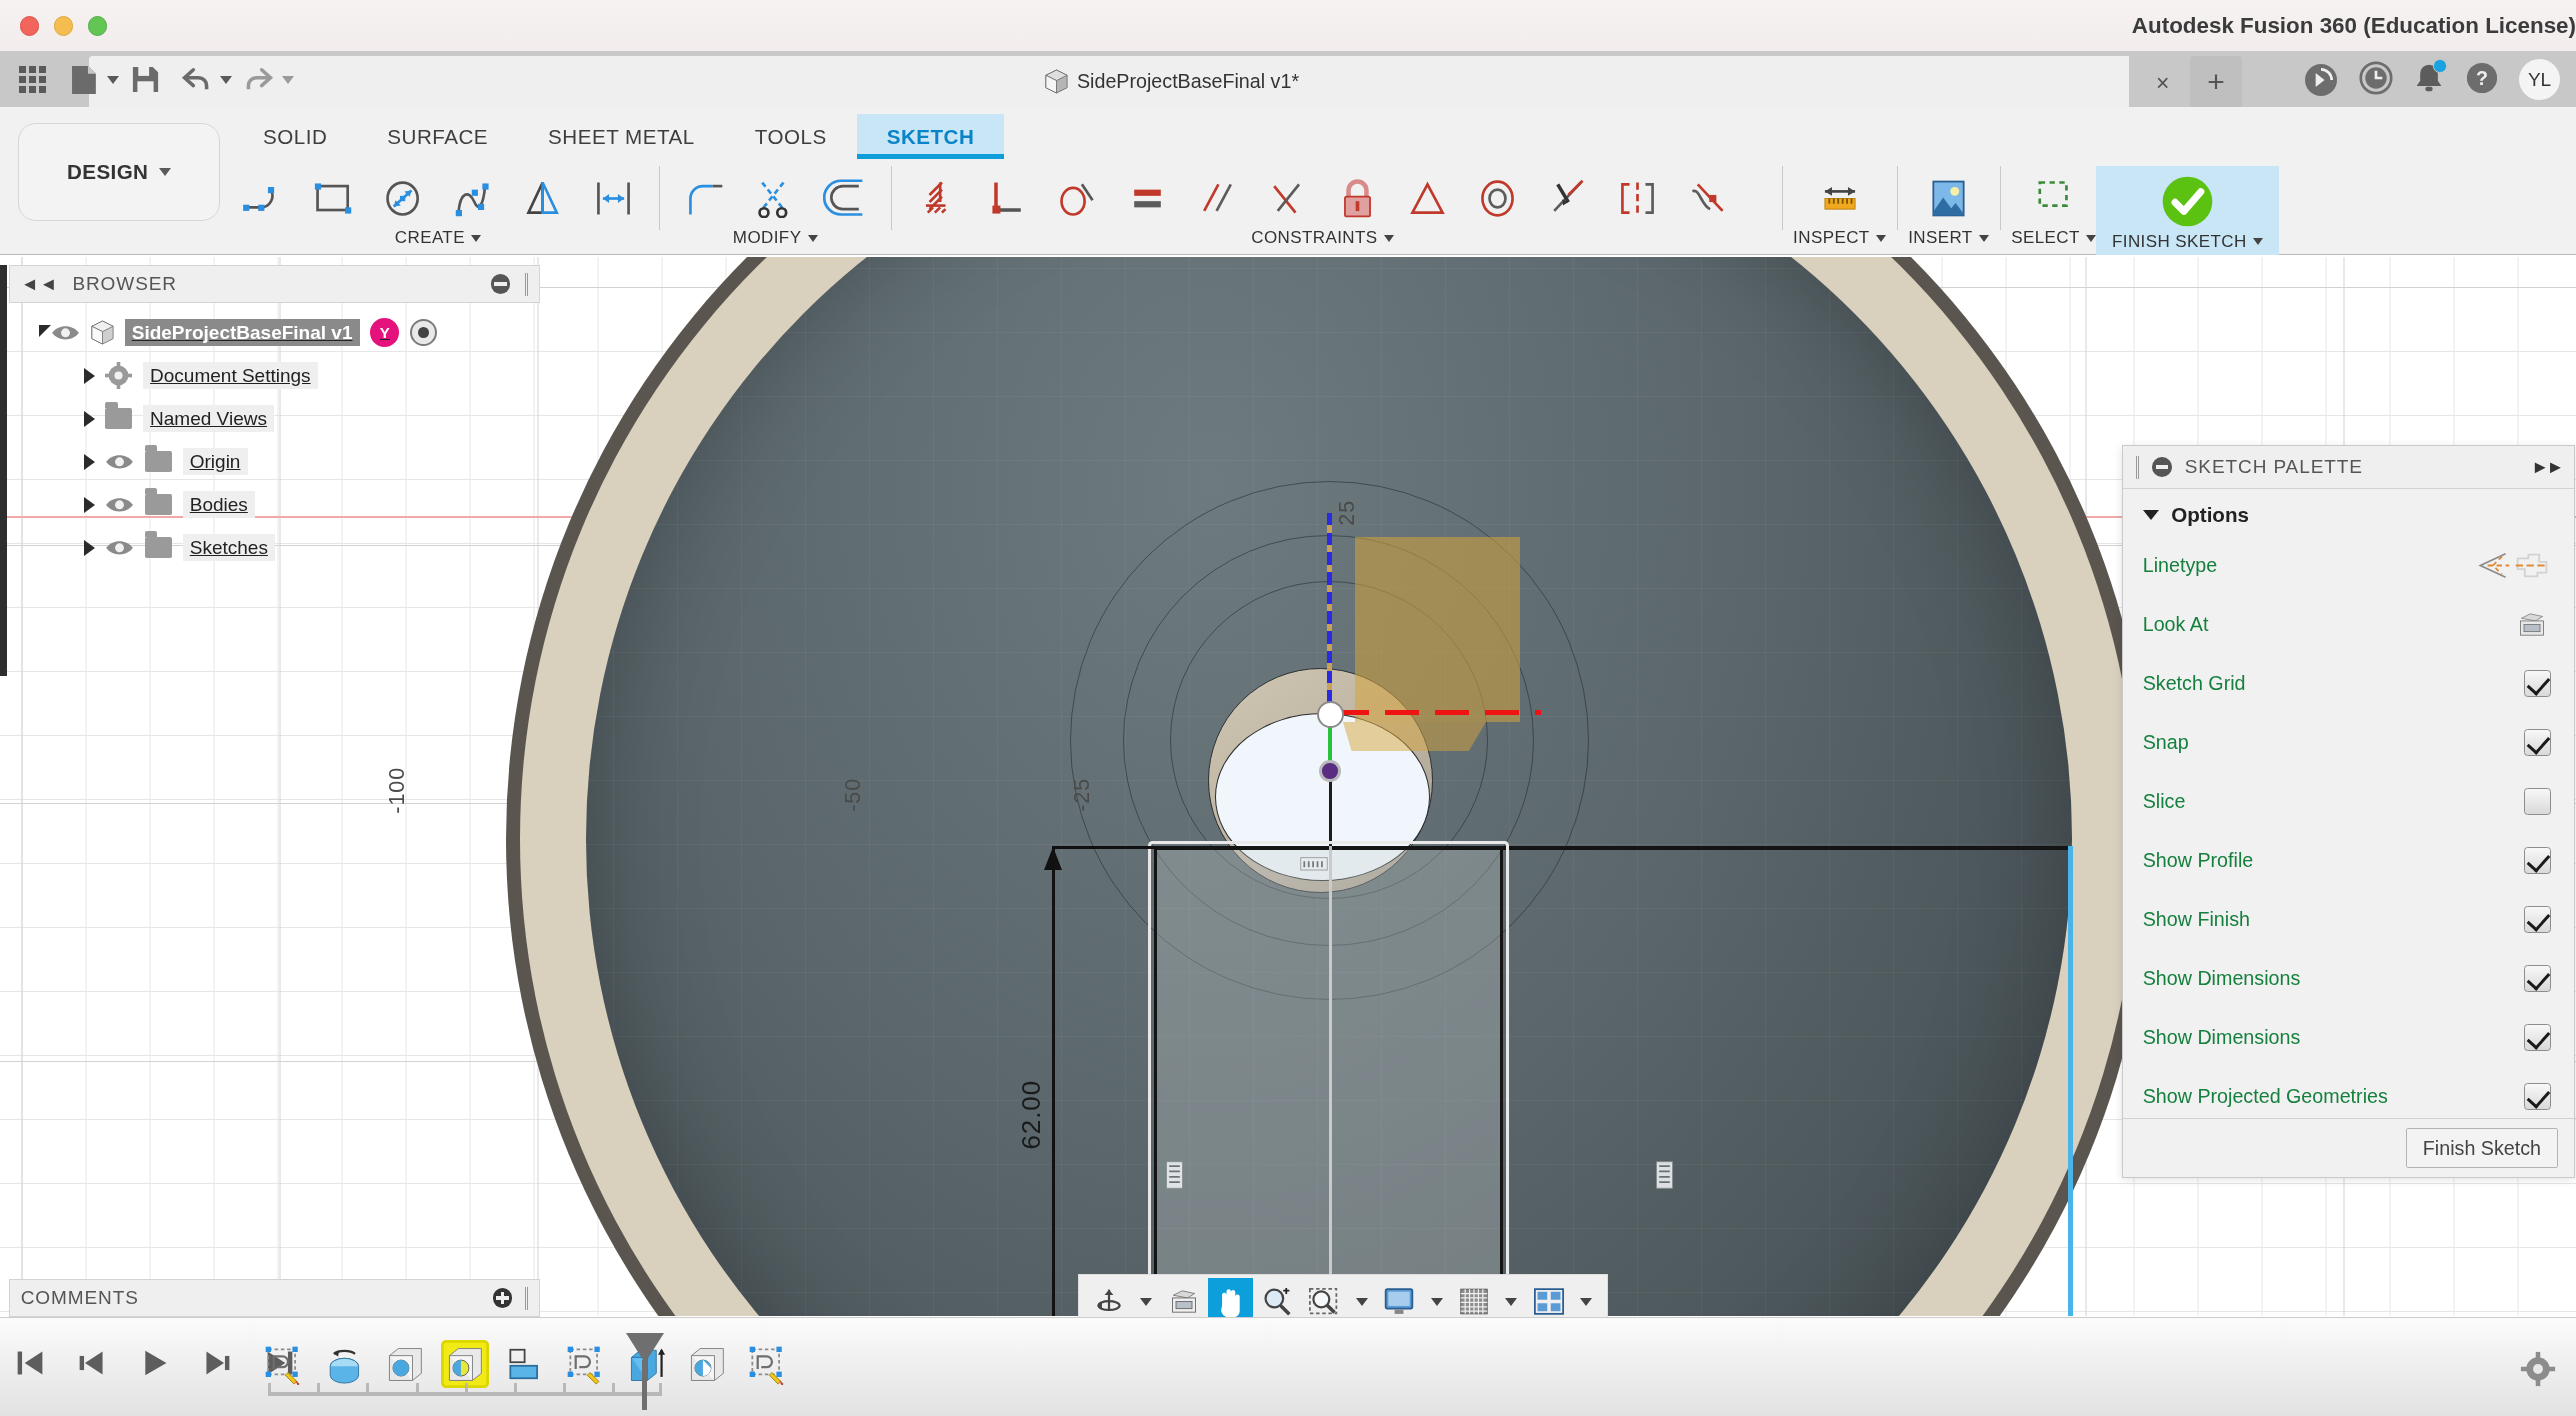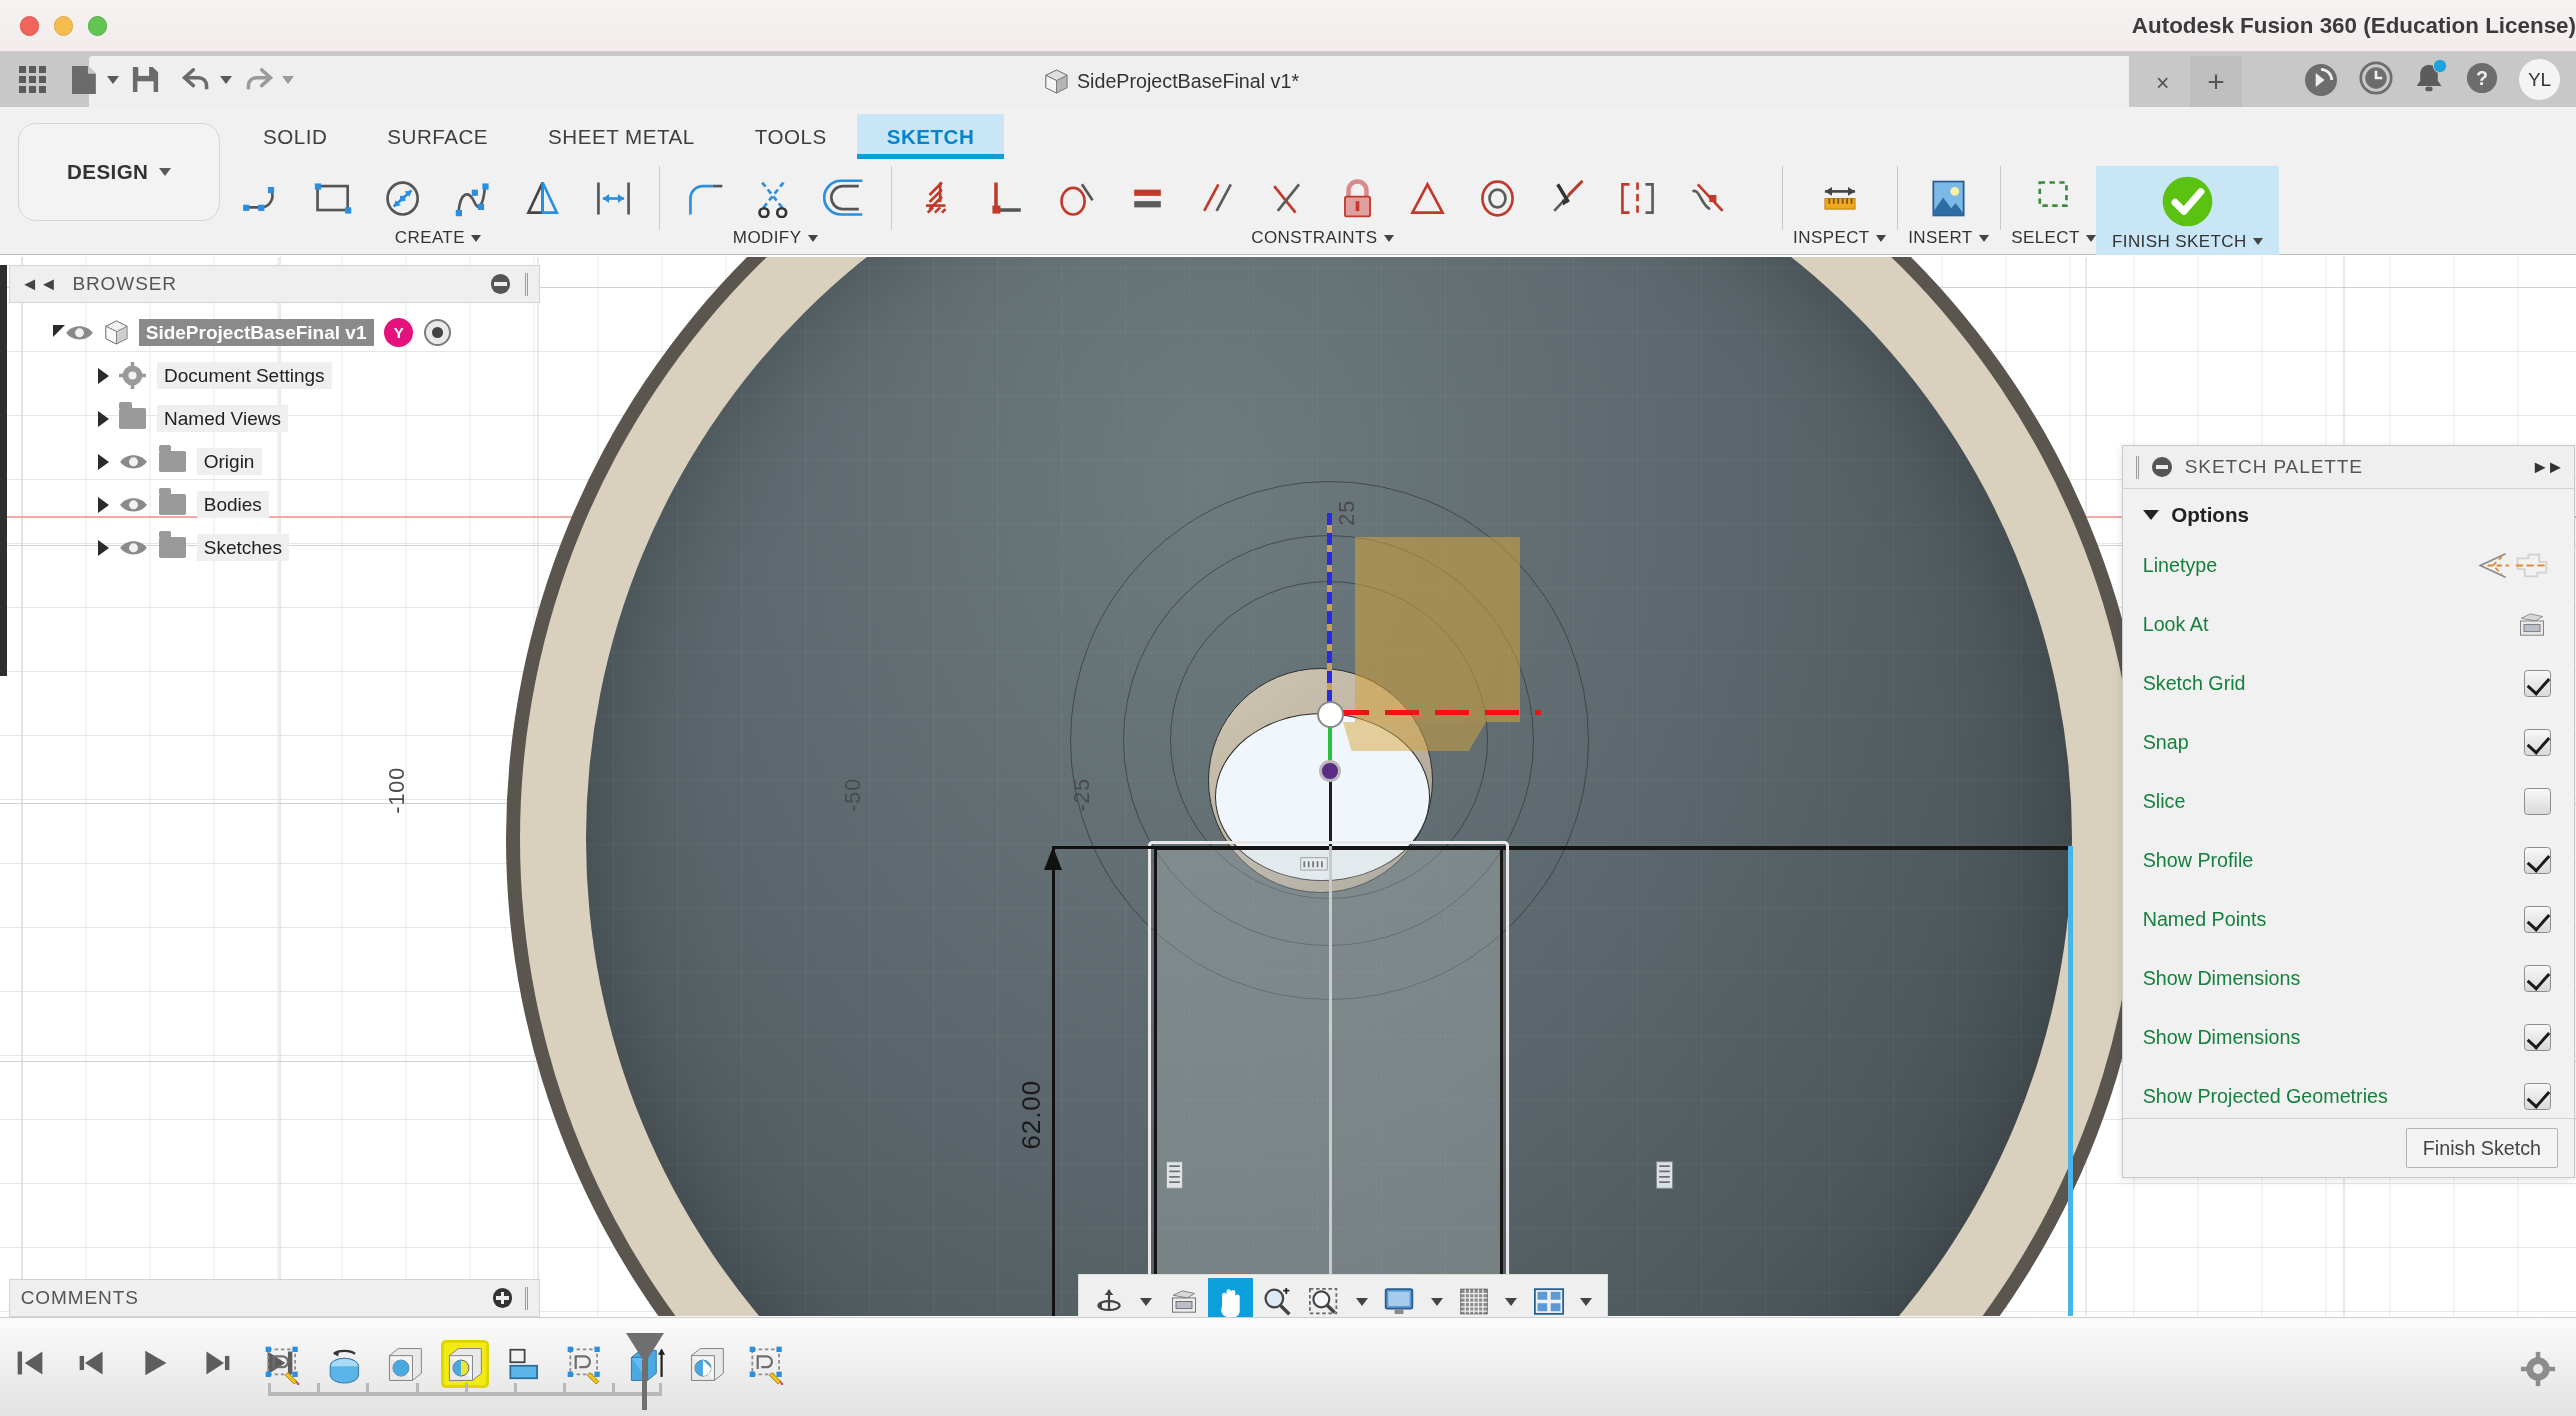--- a/index.html
+++ b/index.html
@@ -95,21 +95,21 @@
     background:#efefef; border:0.9px solid #d3d3d3;
     display:flex; align-items:center; gap:14.3px; padding:0 10.7px;
     font-size:19px; color:#555; letter-spacing:0.9px;
   }
   .collapse-ico{ color:#444; font-size:18px; cursor:pointer;}
   .hdr-spacer{flex:1;}
   .minus-ico{ width:19.7px;height:19.7px;border-radius:50%;background:#555; position:relative; cursor:pointer;}
   .minus-ico::after{content:"";position:absolute;left:3.6px;top:8px;width:12.5px;height:3.6px;background:#efefef;}
   .grip{ width:3.6px;height:23px;border-left:1.8px solid #9a9a9a;border-right:1.8px solid #9a9a9a; cursor:ew-resize;}
 
-  .tree{ position:absolute; left:42px; top:311px; width:510px; font-size:19px; color:#222;}
+  .tree{ position:absolute; left:28px; top:311px; width:510px; font-size:19px; color:#222;text-decoration:underline;}
   .trow2{ display:flex; align-items:center; height:43px; gap:10.7px; position:relative;}
   .tri{ width:0;height:0;border-top:8px solid transparent;border-bottom:8px solid transparent;border-left:11.6px solid transparent; margin-left:12.5px; cursor:pointer;}
   .tri.closed{ border-left-color:#2b2b2b; }
   .tri.open{ width:0;height:0;border:none; margin-left:12.5px; position:relative; }
   .tri.open::before{content:"";position:absolute;left:-1.8px;top:-8px;border-left:12.5px solid #2b2b2b;border-bottom:12.5px solid transparent;}
   .eye{ width:29px;height:19.7px; position:relative; cursor:pointer;}
   .eye svg{display:block;}
   .folder{ width:27px;height:21.5px; background:#9a9a9a; border-radius:1.8px; position:relative;}
   .folder::before{content:"";position:absolute;left:0;top:-5.4px;width:12.5px;height:5.4px;background:#9a9a9a;border-radius:1.8px 1.8px 0 0;}
   .lbl{ background:#efefef; padding:2.7px 7.2px; }
@@ -896,21 +896,21 @@
       </div>
       <div class="prow">
         <span class="pname">Slice</span>
         <span class="cbx"></span>
       </div>
       <div class="prow">
         <span class="pname">Show Profile</span>
         <span class="cbx on"></span>
       </div>
       <div class="prow">
-        <span class="pname">Named Points</span>
+        <span class="pname">Show Finish</span>
         <span class="cbx on"></span>
       </div>
       <div class="prow">
         <span class="pname">Show Dimensions</span>
         <span class="cbx on"></span>
       </div>
       <div class="prow">
         <span class="pname">Show Dimensions</span>
         <span class="cbx on"></span>
       </div>

